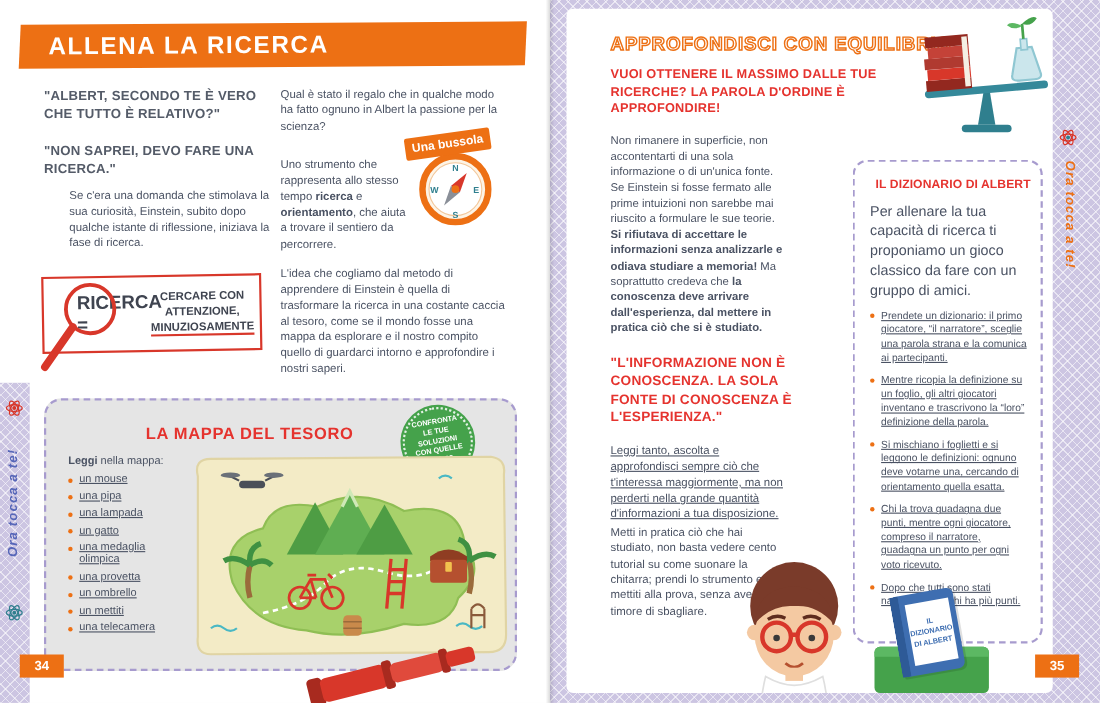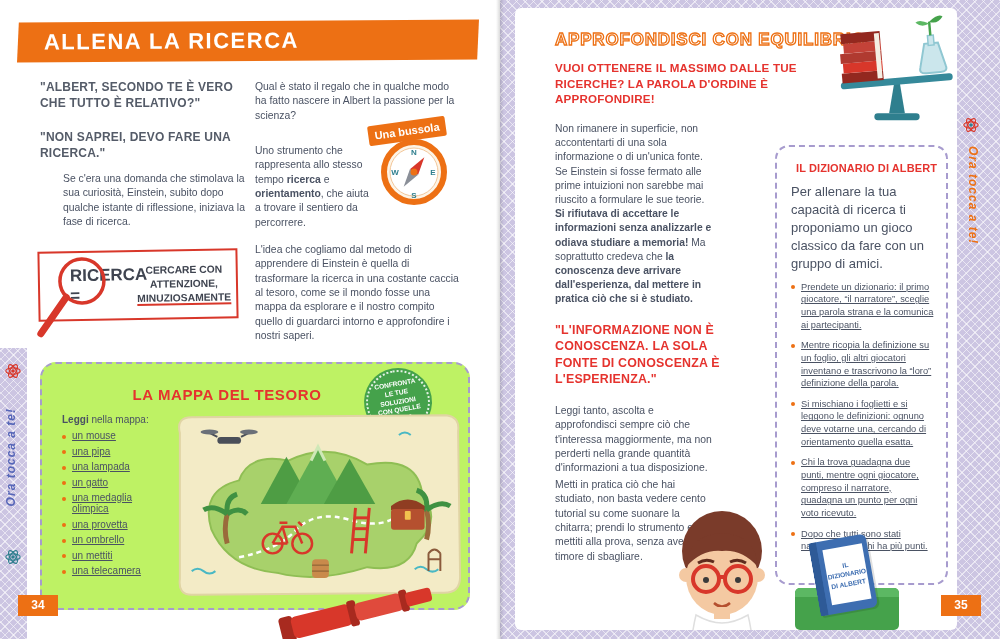--- a/index.html
+++ b/index.html
@@ -37,21 +37,21 @@
     transform:rotate(-8deg); color:#fff; font-size:11px; font-weight:bold; text-align:center;
     line-height:20px; border-radius:2px; z-index:5; }
   .compass { position:absolute; left:381px; top:139px; }
   .col2-p2 { position:absolute; left:255px; top:144px; width:118px; }
   .col2-p3 { position:absolute; left:255px; top:243px; width:206px; }
   .sidebar-strip-left { position:absolute; left:0; top:348px; width:27px; height:291px; }
   .vtext-left { position:absolute; left:4px; top:408px; writing-mode:vertical-rl; transform:rotate(180deg);
     font-size:12px; font-weight:bold; font-style:italic; color:#5666B8; letter-spacing:1px; }
   .strip-icon-a { position:absolute; left:4px; top:362px; }
   .strip-icon-b { position:absolute; left:4px; top:548px; }
-  .map-box { position:absolute; left:40px; top:362px; width:430px; height:248px; background:#bef264;
+  .map-box { position:absolute; left:40px; top:362px; width:430px; height:248px; background:#e5e5e5;
     border:2px dashed #A79BCE; border-radius:16px; z-index:2; }
   .map-title { position:absolute; left:60px; top:22px; width:250px; text-align:center; color:#E5332E;
     font-size:15px; font-weight:bold; letter-spacing:.6px; }
   .badge { position:absolute; right:38px; top:6px; width:64px; height:64px; background:#45A24B;
     border-radius:50%; border:2px dotted rgba(255,255,255,.85); color:#fff; font-size:6.6px; font-weight:bold;
     display:flex; align-items:center; justify-content:center; text-align:center; padding:7px;
     transform:rotate(-10deg); line-height:1.35; box-shadow:0 0 0 2px #45A24B; }
   .map-list { position:absolute; left:20px; top:50px; width:108px; font-size:10px; color:#4A5263; }
   .map-list .intro { margin-bottom:5px; }
   ul.dots { list-style:none;text-decoration:underline; }
@@ -72,21 +72,21 @@
     letter-spacing:.8px; color:#ED7014; }
   @supports (-webkit-text-stroke: 1px #000) {
     .rp-title { color:#fff; -webkit-text-stroke:1.3px #ED7014; }
   }
   .rp-subtitle { position:absolute; left:40px; top:52px; width:300px; color:#E5332E; font-size:11.6px;
     font-weight:bold; line-height:1.35; letter-spacing:.2px; }
   .scale-art { position:absolute; left:318px; top:6px; }
   .rp-p1 { position:absolute; left:40px; top:114px; width:160px; font-size:10.3px; }
   .rp-quote { position:absolute; left:40px; top:314px; width:168px; color:#E5332E; font-size:12.4px;
     font-weight:bold; line-height:1.32; letter-spacing:.2px; }
-  .rp-p2 { position:absolute; left:40px; top:396px; width:162px; }
+  .rp-p2 { position:absolute; left:40px; top:396px; width:162px;text-decoration:underline; }
   .rp-p3 { position:absolute; left:40px; top:470px; width:156px; }
   .dict-box { position:absolute; left:260px; top:137px; width:173px; height:440px; background:#fff;
     border:2px dashed #A79BCE; border-radius:14px; padding:14px 12px 10px 14px; }
   .dict-head { display:flex; align-items:center; gap:5px; margin-bottom:8px; }
   .dict-title { color:#E5332E; font-size:11px; font-weight:bold; letter-spacing:.1px; white-space:nowrap; }
   .dict-intro { font-size:13px; color:#4A5263; line-height:1.38; margin-bottom:8px; }
   .dict-box ul.dots { font-size:9.3px; color:#4A5263; line-height:1.36; }
   .dict-box ul.dots li { margin-bottom:8px; }
   .boy-art { position:absolute; left:147px; top:497px; }
   .podium { position:absolute; left:280px; top:580px; width:104px; height:42px; background:#45A24B;
@@ -124,21 +124,21 @@
         <line x1="40" y1="56" x2="14" y2="92" stroke="#D8372A" stroke-width="7" stroke-linecap="round"></line>
       </svg>
       <span class="def-word">RICERCA =</span>
       <span class="def-text">
         <span>CERCARE CON</span><br>
         <span>ATTENZIONE,</span><br>
         <span class="u">MINUZIOSAMENTE</span>
       </span>
     </div>
 
-    <div class="body-txt col2-q">Qual è stato il regalo che in qualche modo ha fatto nascere in Albert la passione per la scienza?</div>
+    <div class="body-txt col2-q">Qual è stato il regalo che in qualche modo ha fatto ognuno in Albert la passione per la scienza?</div>
     <div class="ribbon">Una bussola</div>
 
     <svg class="compass" width="66" height="66" viewBox="0 0 66 66">
       <circle cx="33" cy="33" r="30" fill="#FDF4E6" stroke="#ED7014" stroke-width="6"></circle>
       <circle cx="33" cy="33" r="24" fill="#FFFFFF" stroke="#F3C79A" stroke-width="1"></circle>
       <text x="33" y="16" font-size="8" font-weight="bold" fill="#2F7F8E" text-anchor="middle">N</text>
       <text x="52" y="36" font-size="8" font-weight="bold" fill="#2F7F8E" text-anchor="middle">E</text>
       <text x="33" y="59" font-size="8" font-weight="bold" fill="#2F7F8E" text-anchor="middle">S</text>
       <text x="14" y="36" font-size="8" font-weight="bold" fill="#2F7F8E" text-anchor="middle">W</text>
       <g transform="rotate(35 33 33)">

